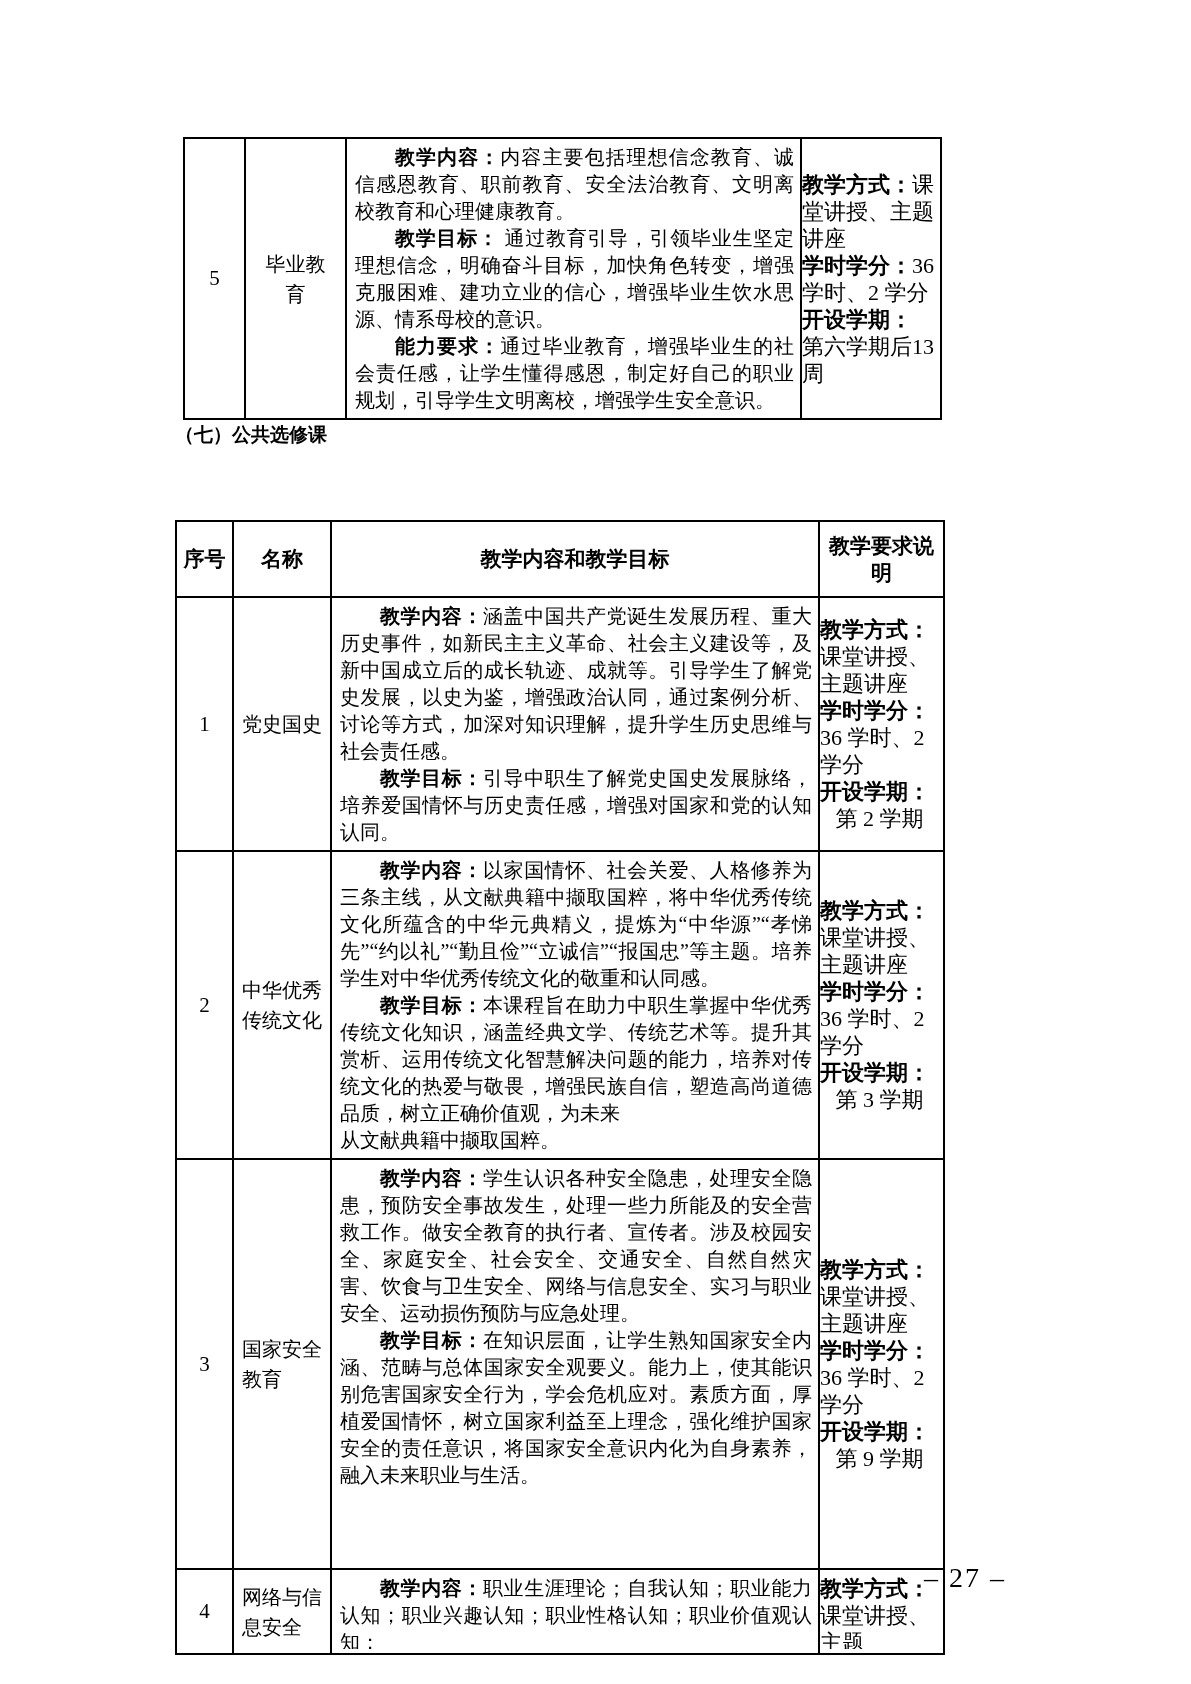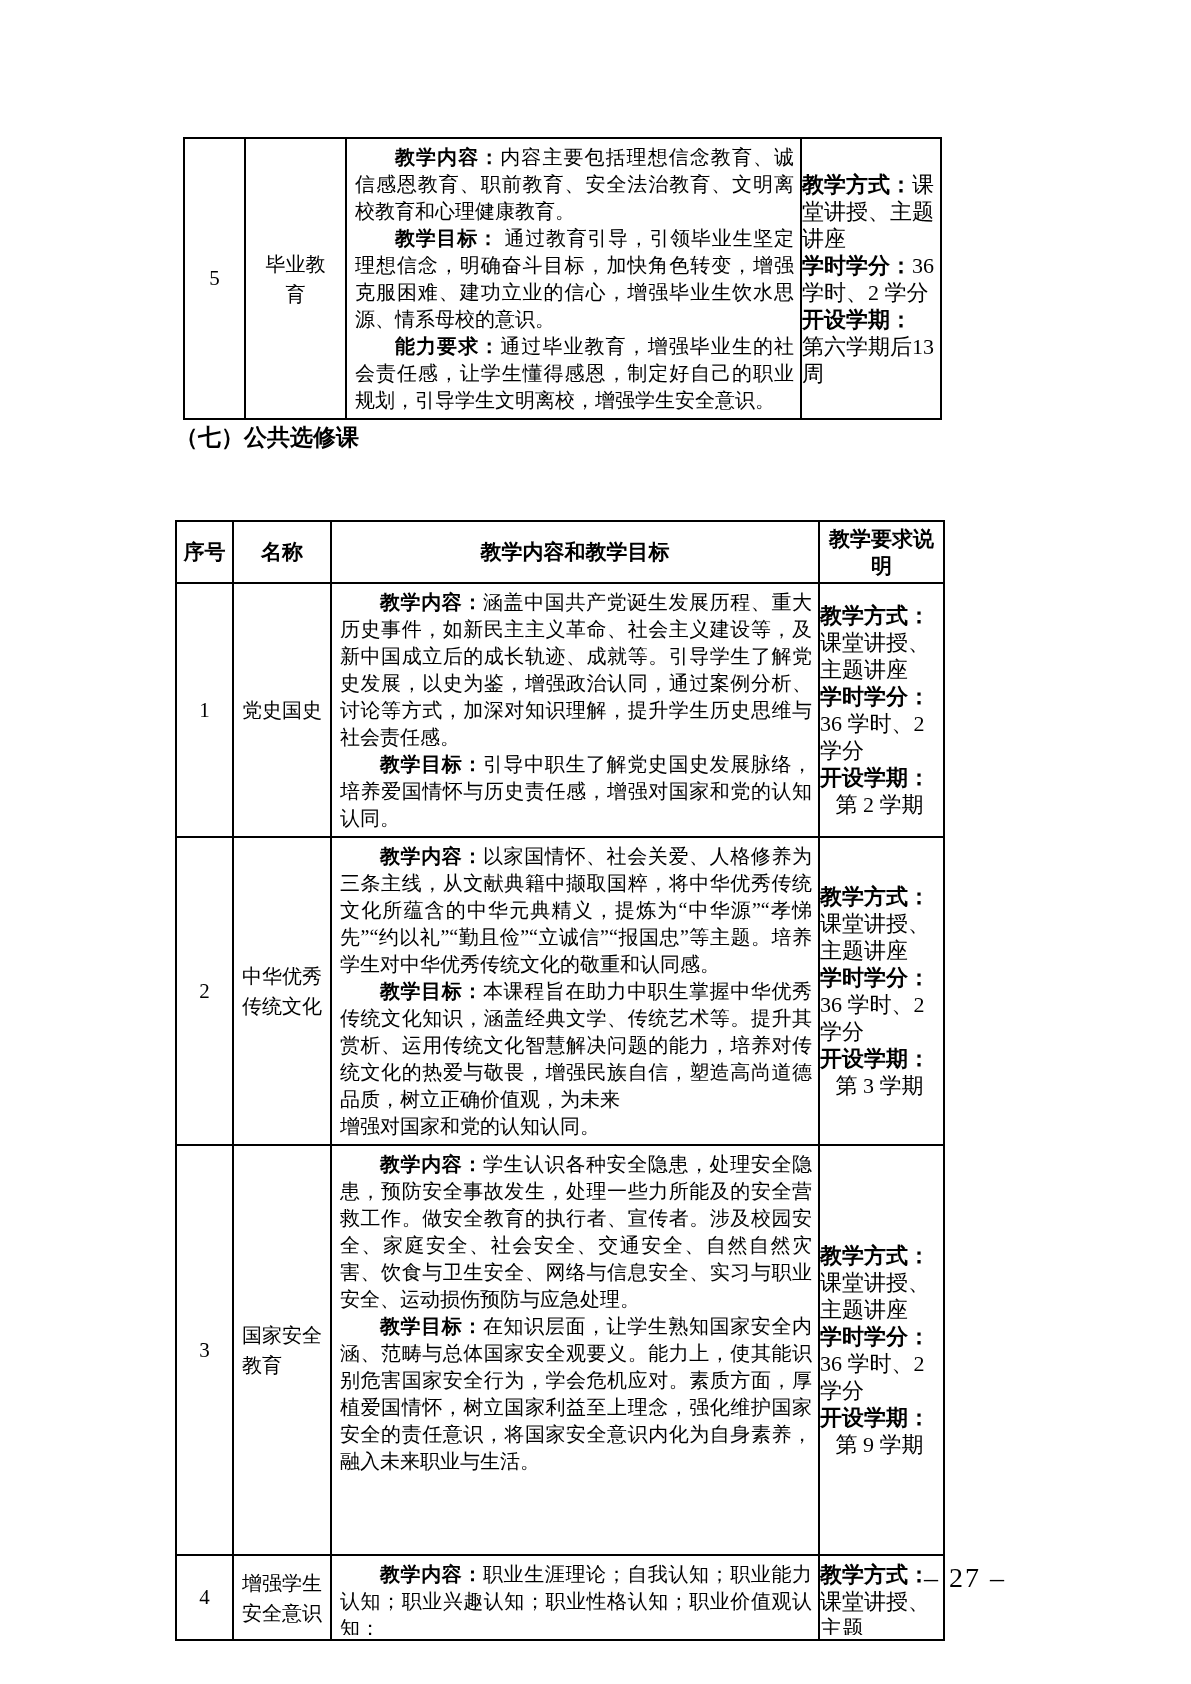--- a/index.html
+++ b/index.html
@@ -31,21 +31,21 @@
   .cell-req .tcenter { text-align:center; }
 
   .hdr { font-weight:700; font-family:"Liberation Sans","DejaVu Sans",sans-serif; font-size:21px; text-align:center; }
   .hdr-inner { display:inline-block; width:5.4em; line-height:27px; }
 
   .clip { height:74px; overflow:hidden; }
 
   .section-heading {
     position:absolute; left:175px; top:422px;
     font-family:"Liberation Sans","DejaVu Sans",sans-serif;
-    font-weight:700; font-size:23px;
+    font-weight:700; font-size:19px;
   }
   .table-caption {
     position:absolute; left:175px; top:475px; width:768px; text-align:center;
     font-family:"Liberation Sans","DejaVu Sans",sans-serif;
     font-weight:700; font-size:22px;
   }
   .page-number {
     position:absolute; left:900px; top:1562px; width:130px; text-align:center;
     font-size:28px; letter-spacing:2px;
   }
@@ -87,21 +87,21 @@
 
   <table class="main-table">
     <colgroup>
         <col style="width:57px">
         <col style="width:98px">
         <col style="width:488px">
         <col style="width:125px">
       </colgroup>
 
     <tbody>
-        <tr style="height:62px">
+        <tr style="height:76px">
       <td class="hdr">序号</td>
       <td class="hdr">名称</td>
       <td class="hdr">教学内容和教学目标</td>
       <td class="hdr"><span class="hdr-inner">教学要求说明</span></td>
     </tr>
 
     <tr style="height:187px">
       <td class="cell-index">1</td>
       <td class="cell-name">
         <span class="name-inner w4">党史国史</span>
@@ -119,21 +119,21 @@
     </tr>
 
     <tr style="height:287px">
       <td class="cell-index">2</td>
       <td class="cell-name">
         <span class="name-inner w4">中华优秀传统文化</span>
       </td>
       <td class="cell-content">
         <p class="para indent"><span class="lbl">教学内容：</span><span>以家国情怀、社会关爱、人格修养为三条主线，从文献典籍中撷取国粹，将中华优秀传统文化所蕴含的中华元典精义，提炼为“中华源”“孝悌先”“约以礼”“勤且俭”“立诚信”“报国忠”等主题。培养学生对中华优秀传统文化的敬重和认同感。</span></p>
         <p class="para indent"><span class="lbl">教学目标：</span><span>本课程旨在助力中职生掌握中华优秀传统文化知识，涵盖经典文学、传统艺术等。提升其赏析、运用传统文化智慧解决问题的能力，培养对传统文化的热爱与敬畏，增强民族自信，塑造高尚道德品质，树立正确价值观，为未来</span></p>
-        <p class="para"><span>增强对国家和党的认知认同。</span></p>
+        <p class="para"><span>从文献典籍中撷取国粹。</span></p>
       </td>
       <td class="cell-req">
         <p><span class="lbl">教学方式：</span><span>课堂讲授、主题讲座</span></p>
         <p><span class="lbl">学时学分：</span><span>36 学时、2 学分</span></p>
         <p><span class="lbl">开设学期：</span></p>
         <p class="tcenter">第 3 学期</p>
       </td>
     </tr>
 
     <tr style="height:410px">
@@ -149,21 +149,21 @@
         <p><span class="lbl">教学方式：</span><span>课堂讲授、主题讲座</span></p>
         <p><span class="lbl">学时学分：</span><span>36 学时、2 学分</span></p>
         <p><span class="lbl">开设学期：</span></p>
         <p class="tcenter">第 9 学期</p>
       </td>
     </tr>
 
     <tr style="height:82px">
       <td class="cell-index">4</td>
       <td class="cell-name">
-        <span class="name-inner w4">增强学生安全意识</span>
+        <span class="name-inner w4">网络与信息安全</span>
       </td>
       <td class="cell-content">
         <div class="clip">
           <p class="para indent"><span class="lbl">教学内容：</span><span>职业生涯理论；自我认知；职业能力认知；职业兴趣认知；职业性格认知；职业价值观认知；</span></p>
         </div>
       </td>
       <td class="cell-req">
         <div class="clip">
           <p><span class="lbl">教学方式：</span><span>课堂讲授、主题</span></p>
         </div>

